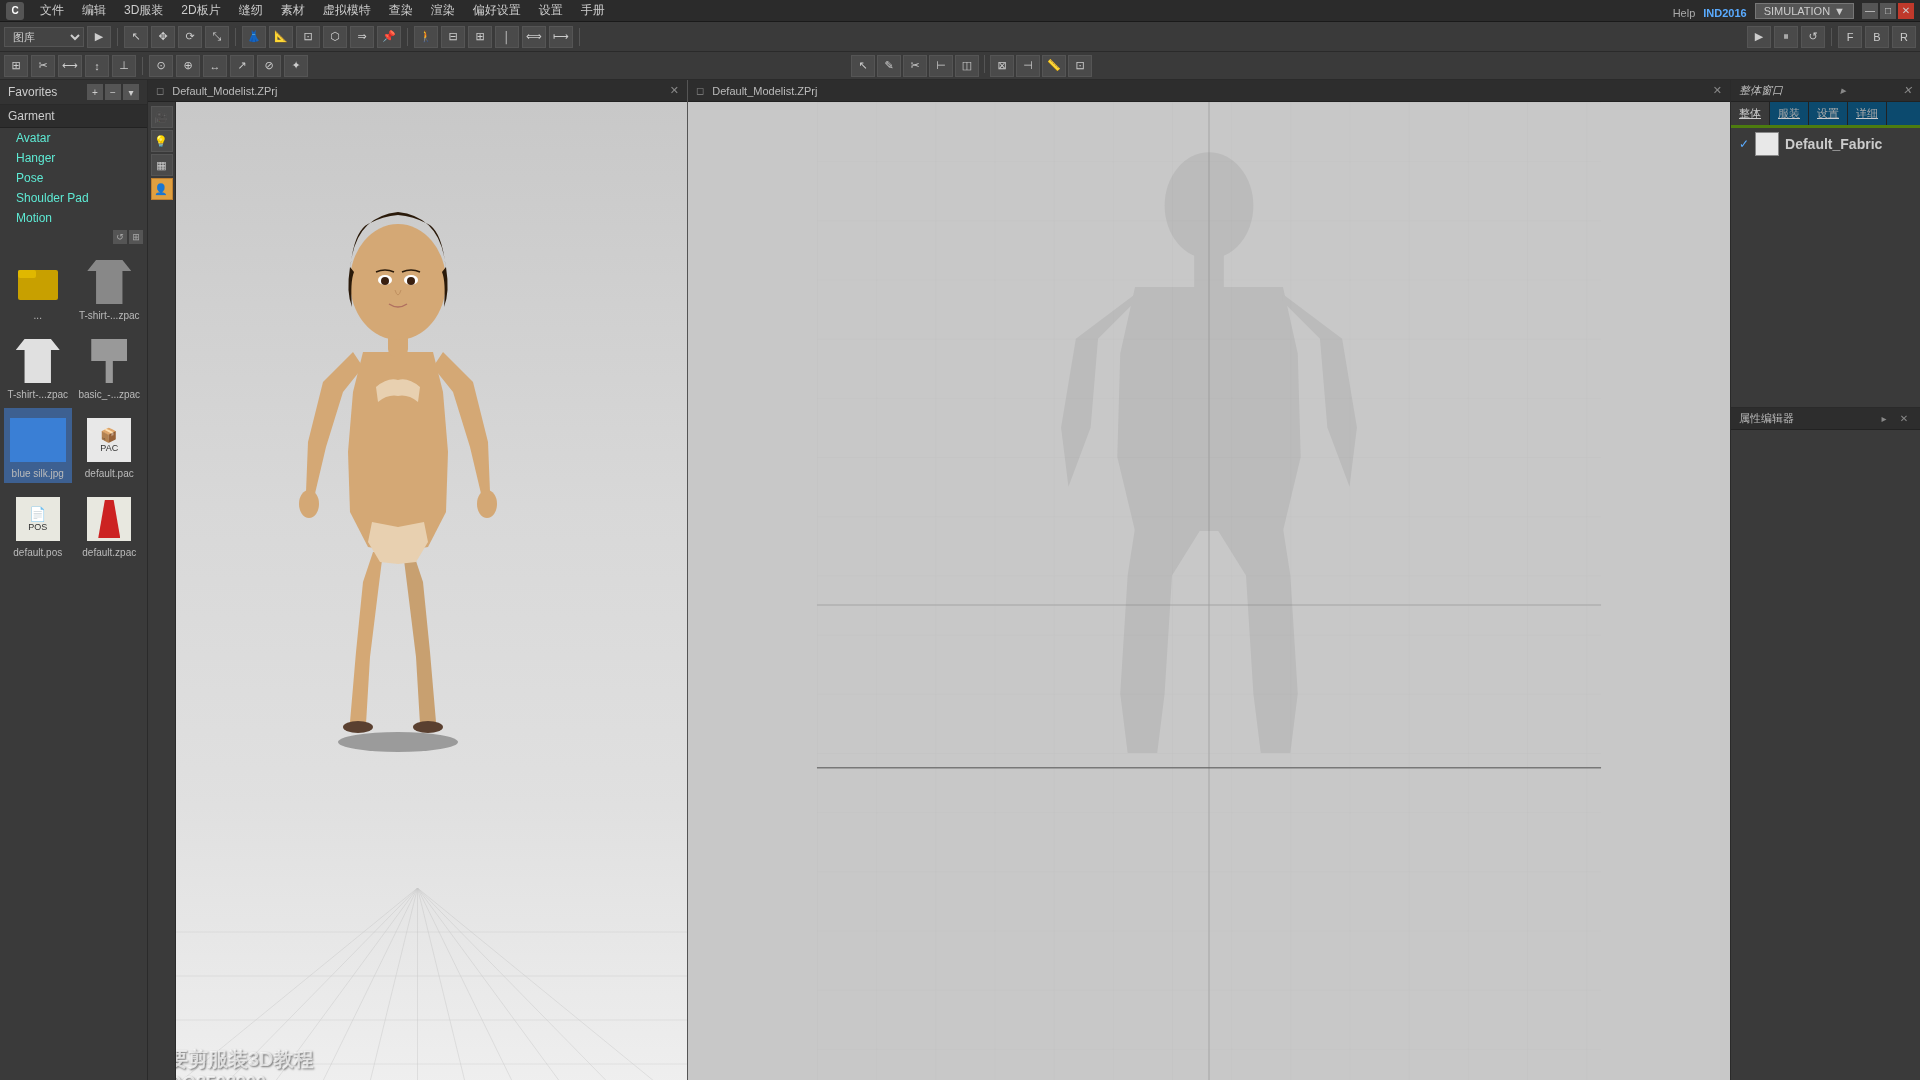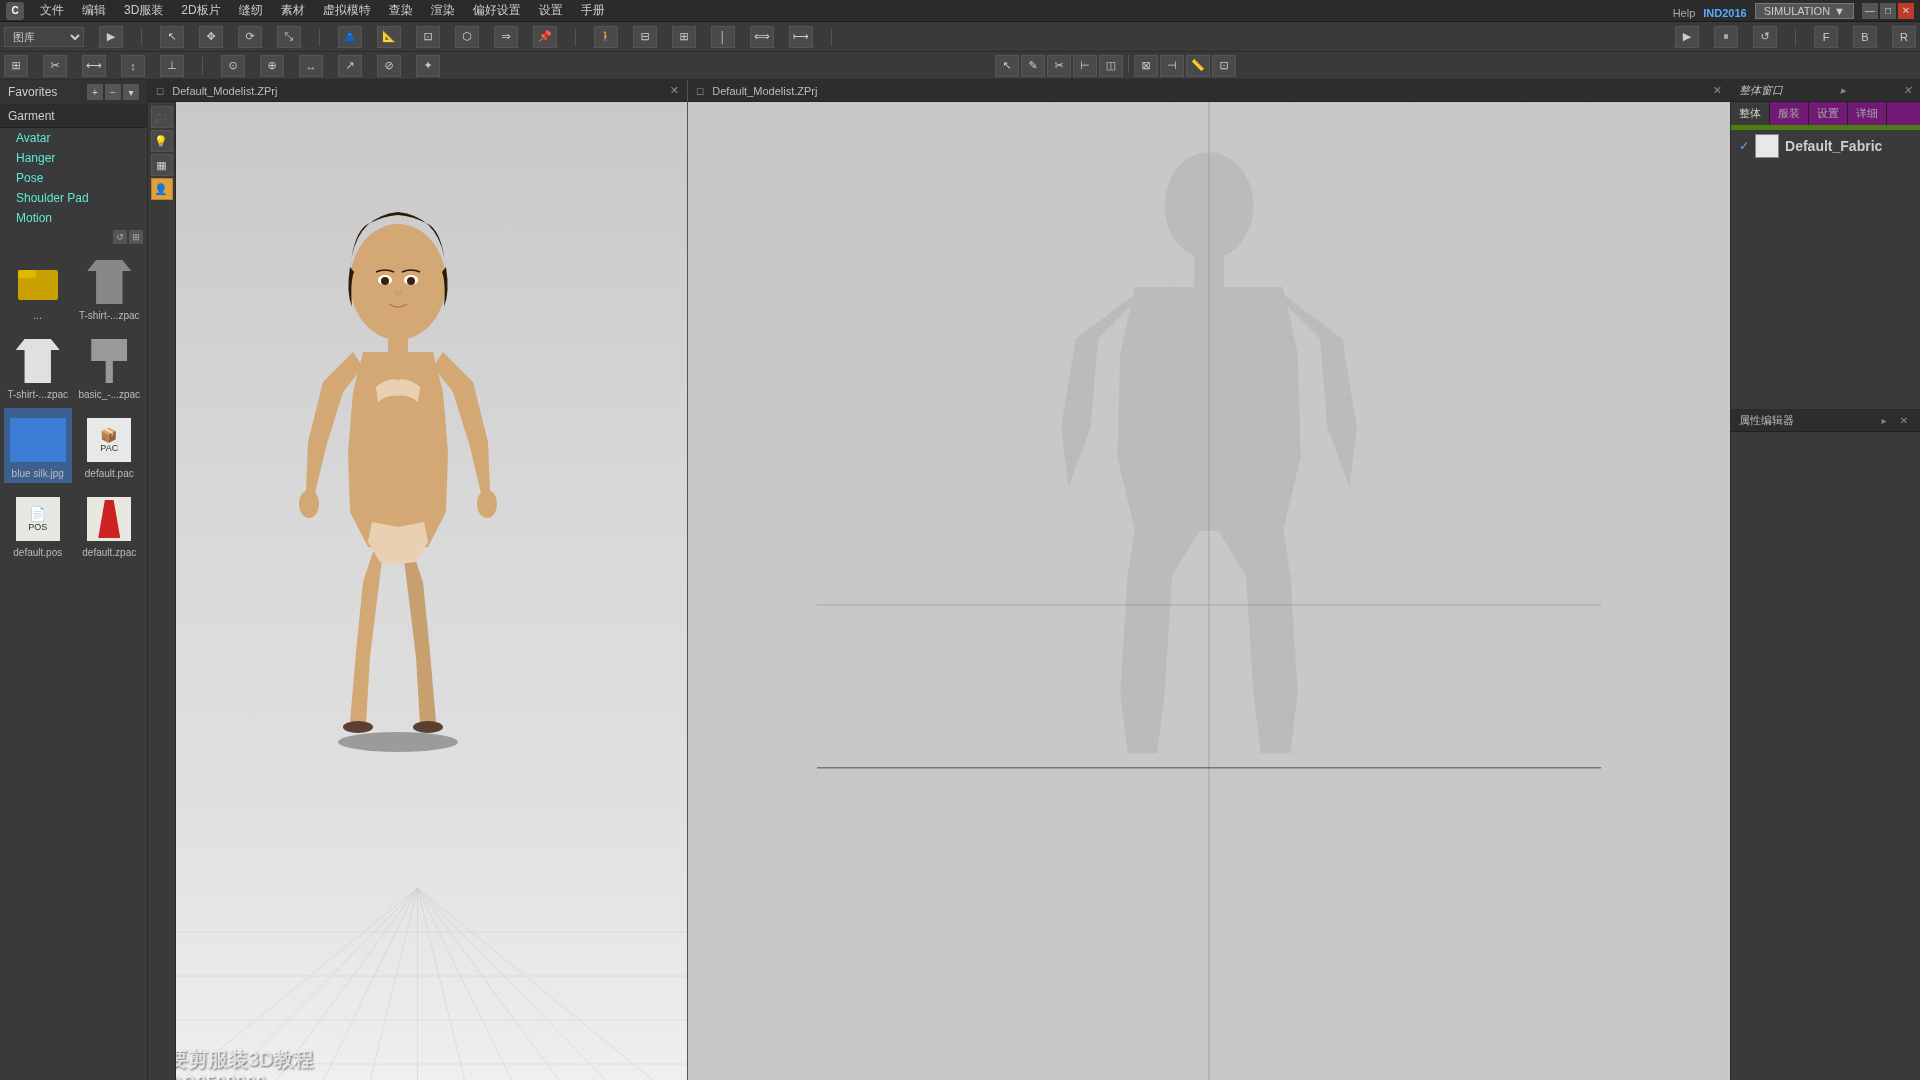--- a/index.html
+++ b/index.html
@@ -78,21 +78,21 @@
     }
     .win-ctrl.close { background: #c0392b; }
 
     
     .toolbar-row {
       height: 28px;
       background: #3a3a3a;
       display: flex;
       align-items: center;
       padding: 0 4px;
-      gap: 15px;
+      gap: 3px;
       border-bottom: 1px solid #2a2a2a;
     }
     .tb-btn {
       width: 24px;
       height: 22px;
       background: #4a4a4a;
       border: 1px solid #555;
       display: flex;
       align-items: center;
       justify-content: center;
@@ -408,22 +408,23 @@
     .fabric-swatch {
       width: 24px;
       height: 24px;
       background: #e8e8e8;
       border: 1px solid #888;
     }
     .fabric-label { font-size: 14px; color: #ccc; font-weight: bold; }
 
     #right-tabs {
       display: flex;
-      background: #701a75;
-      border-bottom: 5px solid #4d7c0f;
+      background: #0c4a6e;
+      border-bottom: 3px solid #4d7c0f;
+      text-decoration: underline;
     }
     .rtab {
       padding: 4px 8px;
       font-size: 11px;
       color: #aaa;
       cursor: pointer;
       border-right: 1px solid #222;
     }
     .rtab.active {
       background: #3a3a3a;

